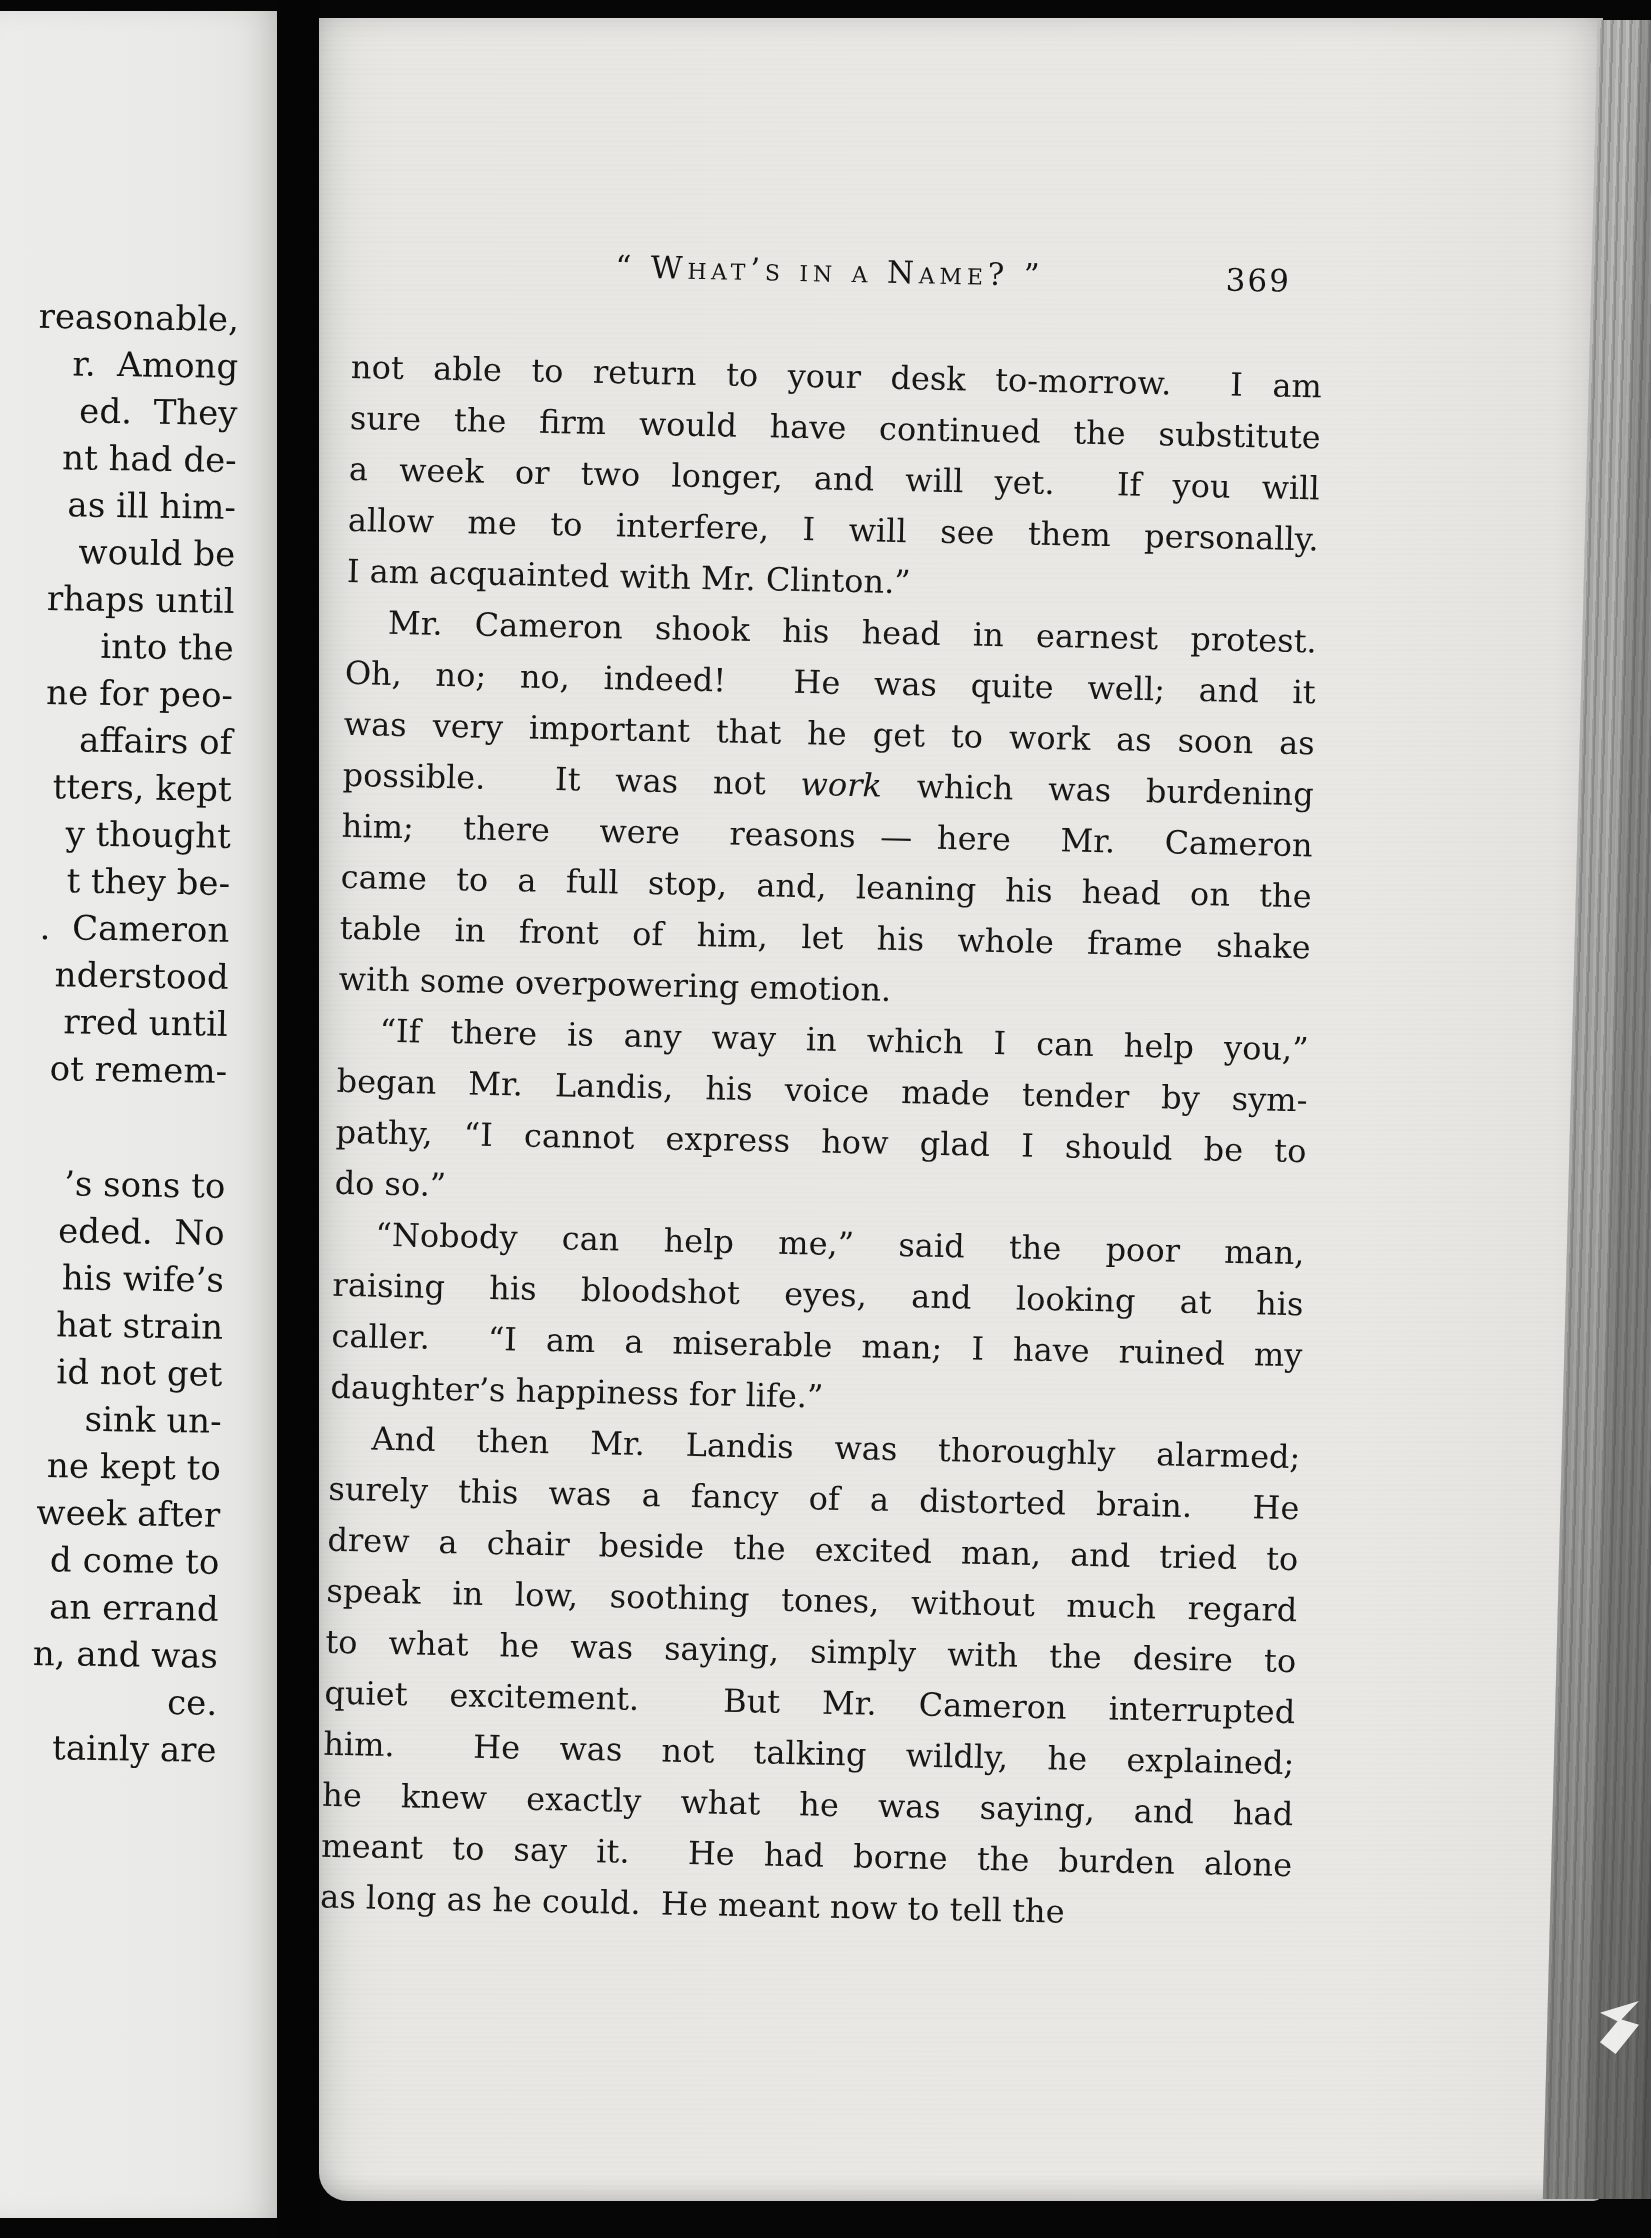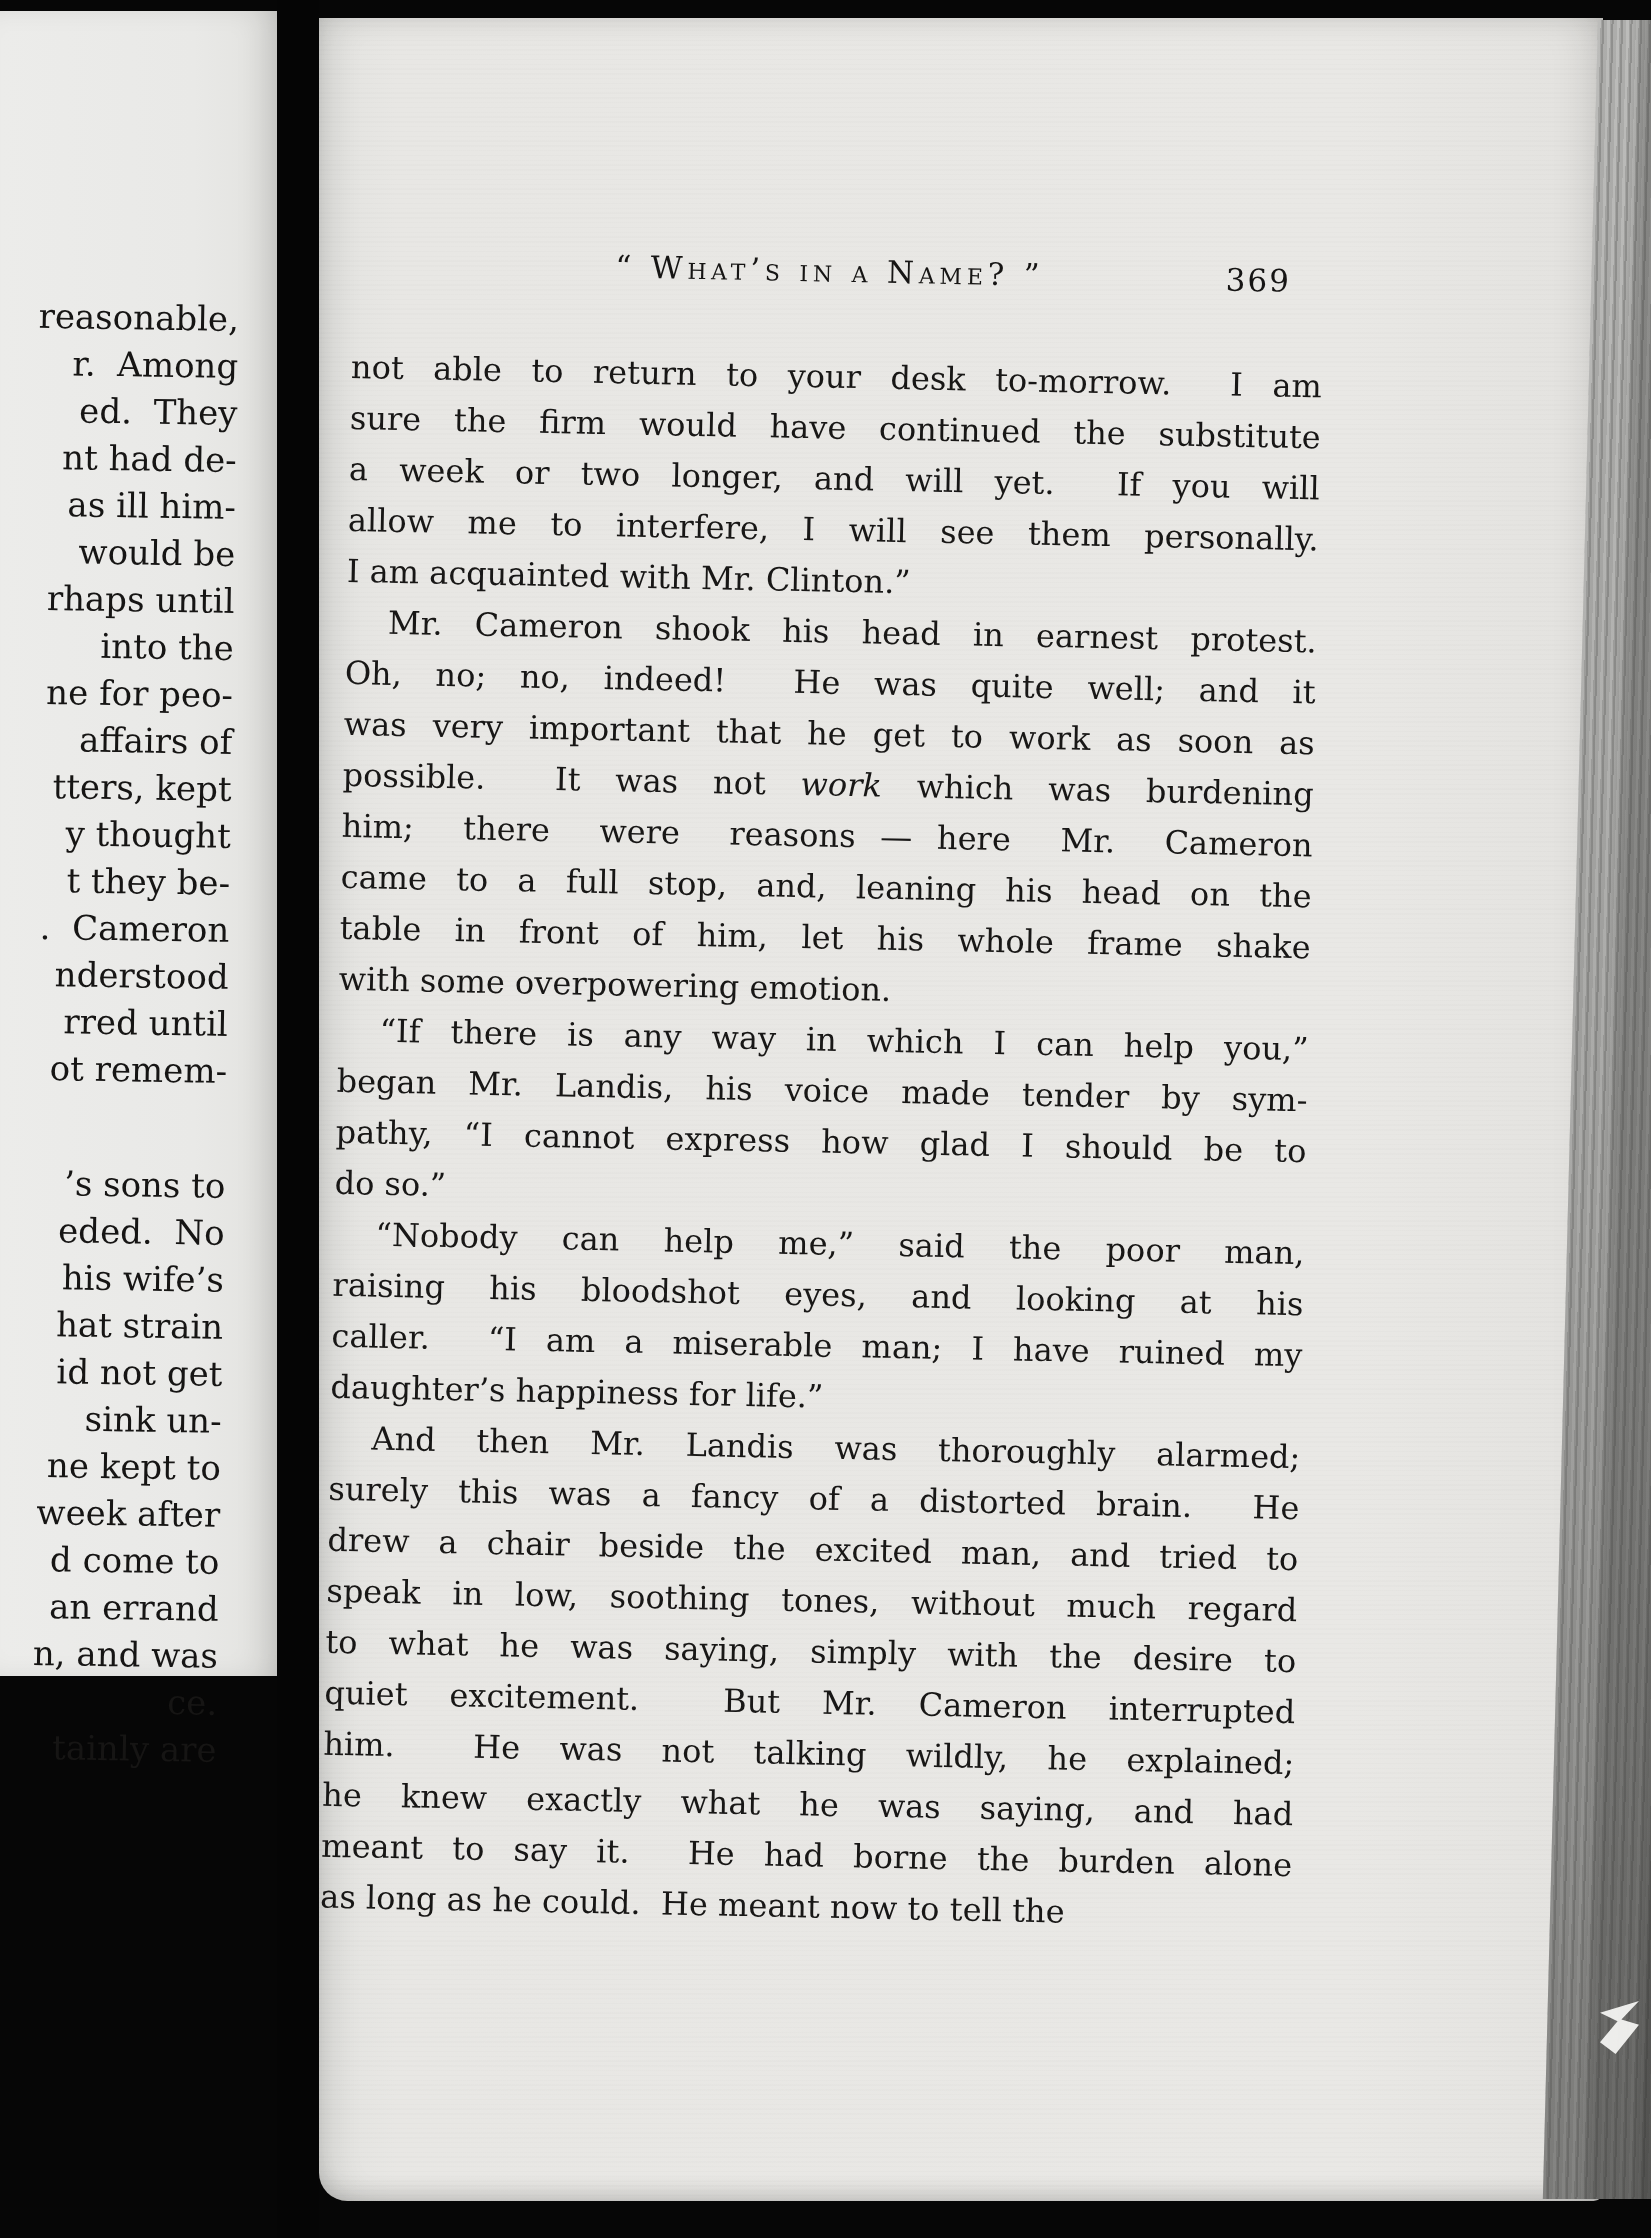--- a/index.html
+++ b/index.html
@@ -4,21 +4,21 @@
 <style>
   html,body { margin:0; padding:0; background:#000; }
   .scene {
     position:relative; width:1652px; height:2239px;
     background:#060606; overflow:hidden;
     font-family:"DejaVu Serif","Liberation Serif",serif;
   }
 
   
   .left-page {
-    position:absolute; left:0; top:11px; width:277px; height:1665px;
+    position:absolute; left:0; top:11px; width:277px; height:2207px;
     background:linear-gradient(90deg,#ececea 0%,#e9e9e7 70%,#e2e2df 100%);
     box-shadow: inset -19px 0 37px -17px rgba(0,0,0,0.22);
   }
   .left-text {
     position:absolute; top:285px; right:38px;
     text-align:right; white-space:pre;
     font-size:34px; color:#161514;
     transform:rotate(0.9deg); transform-origin:top right;
   }
   .frag { height:47px; line-height:47px; }

